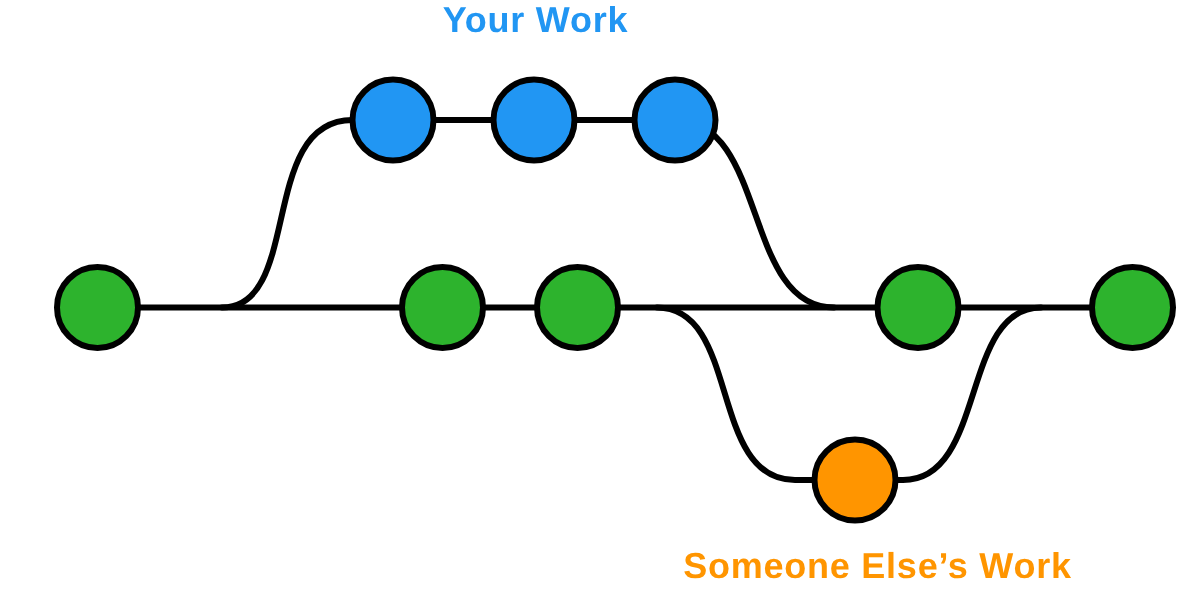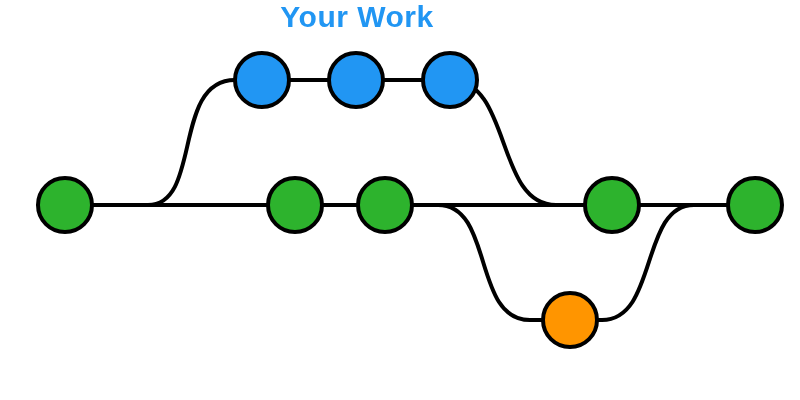--- a/index.html
+++ b/index.html
@@ -18,21 +18,21 @@
   .graph-svg {
     position: absolute;
     left: 0;
     top: 0;
     width: 800px;
     height: 400px;
   }
   .label {
     position: absolute;
     font-weight: bold;
-    font-size: 30px;
+    font-size: 24px;
     letter-spacing: 0.5px;
     white-space: nowrap;
     user-select: none;
   }
   .label-top {
     top: 0px;
     left: 357px;
     transform: translateX(-50%);
   }
   .label-left {
@@ -68,14 +68,15 @@
         <circle cx="262" cy="80" r="27" fill="#2196f3" stroke="#000000" stroke-width="4"></circle>
         <circle cx="356" cy="80" r="27" fill="#2196f3" stroke="#000000" stroke-width="4"></circle>
         <circle cx="450" cy="80" r="27" fill="#2196f3" stroke="#000000" stroke-width="4"></circle>
         <circle cx="570" cy="320" r="27" fill="#ff9500" stroke="#000000" stroke-width="4"></circle>
       </g>
   </svg>
 
   <div class="label label-top" style="color: rgb(33, 150, 243);">Your Work</div>
 
 
+  <div class="label label-bottom" style="color: rgb(255, 149, 0);">Someone Else’s Work</div>
 
 </div>
 
 </body></html>

